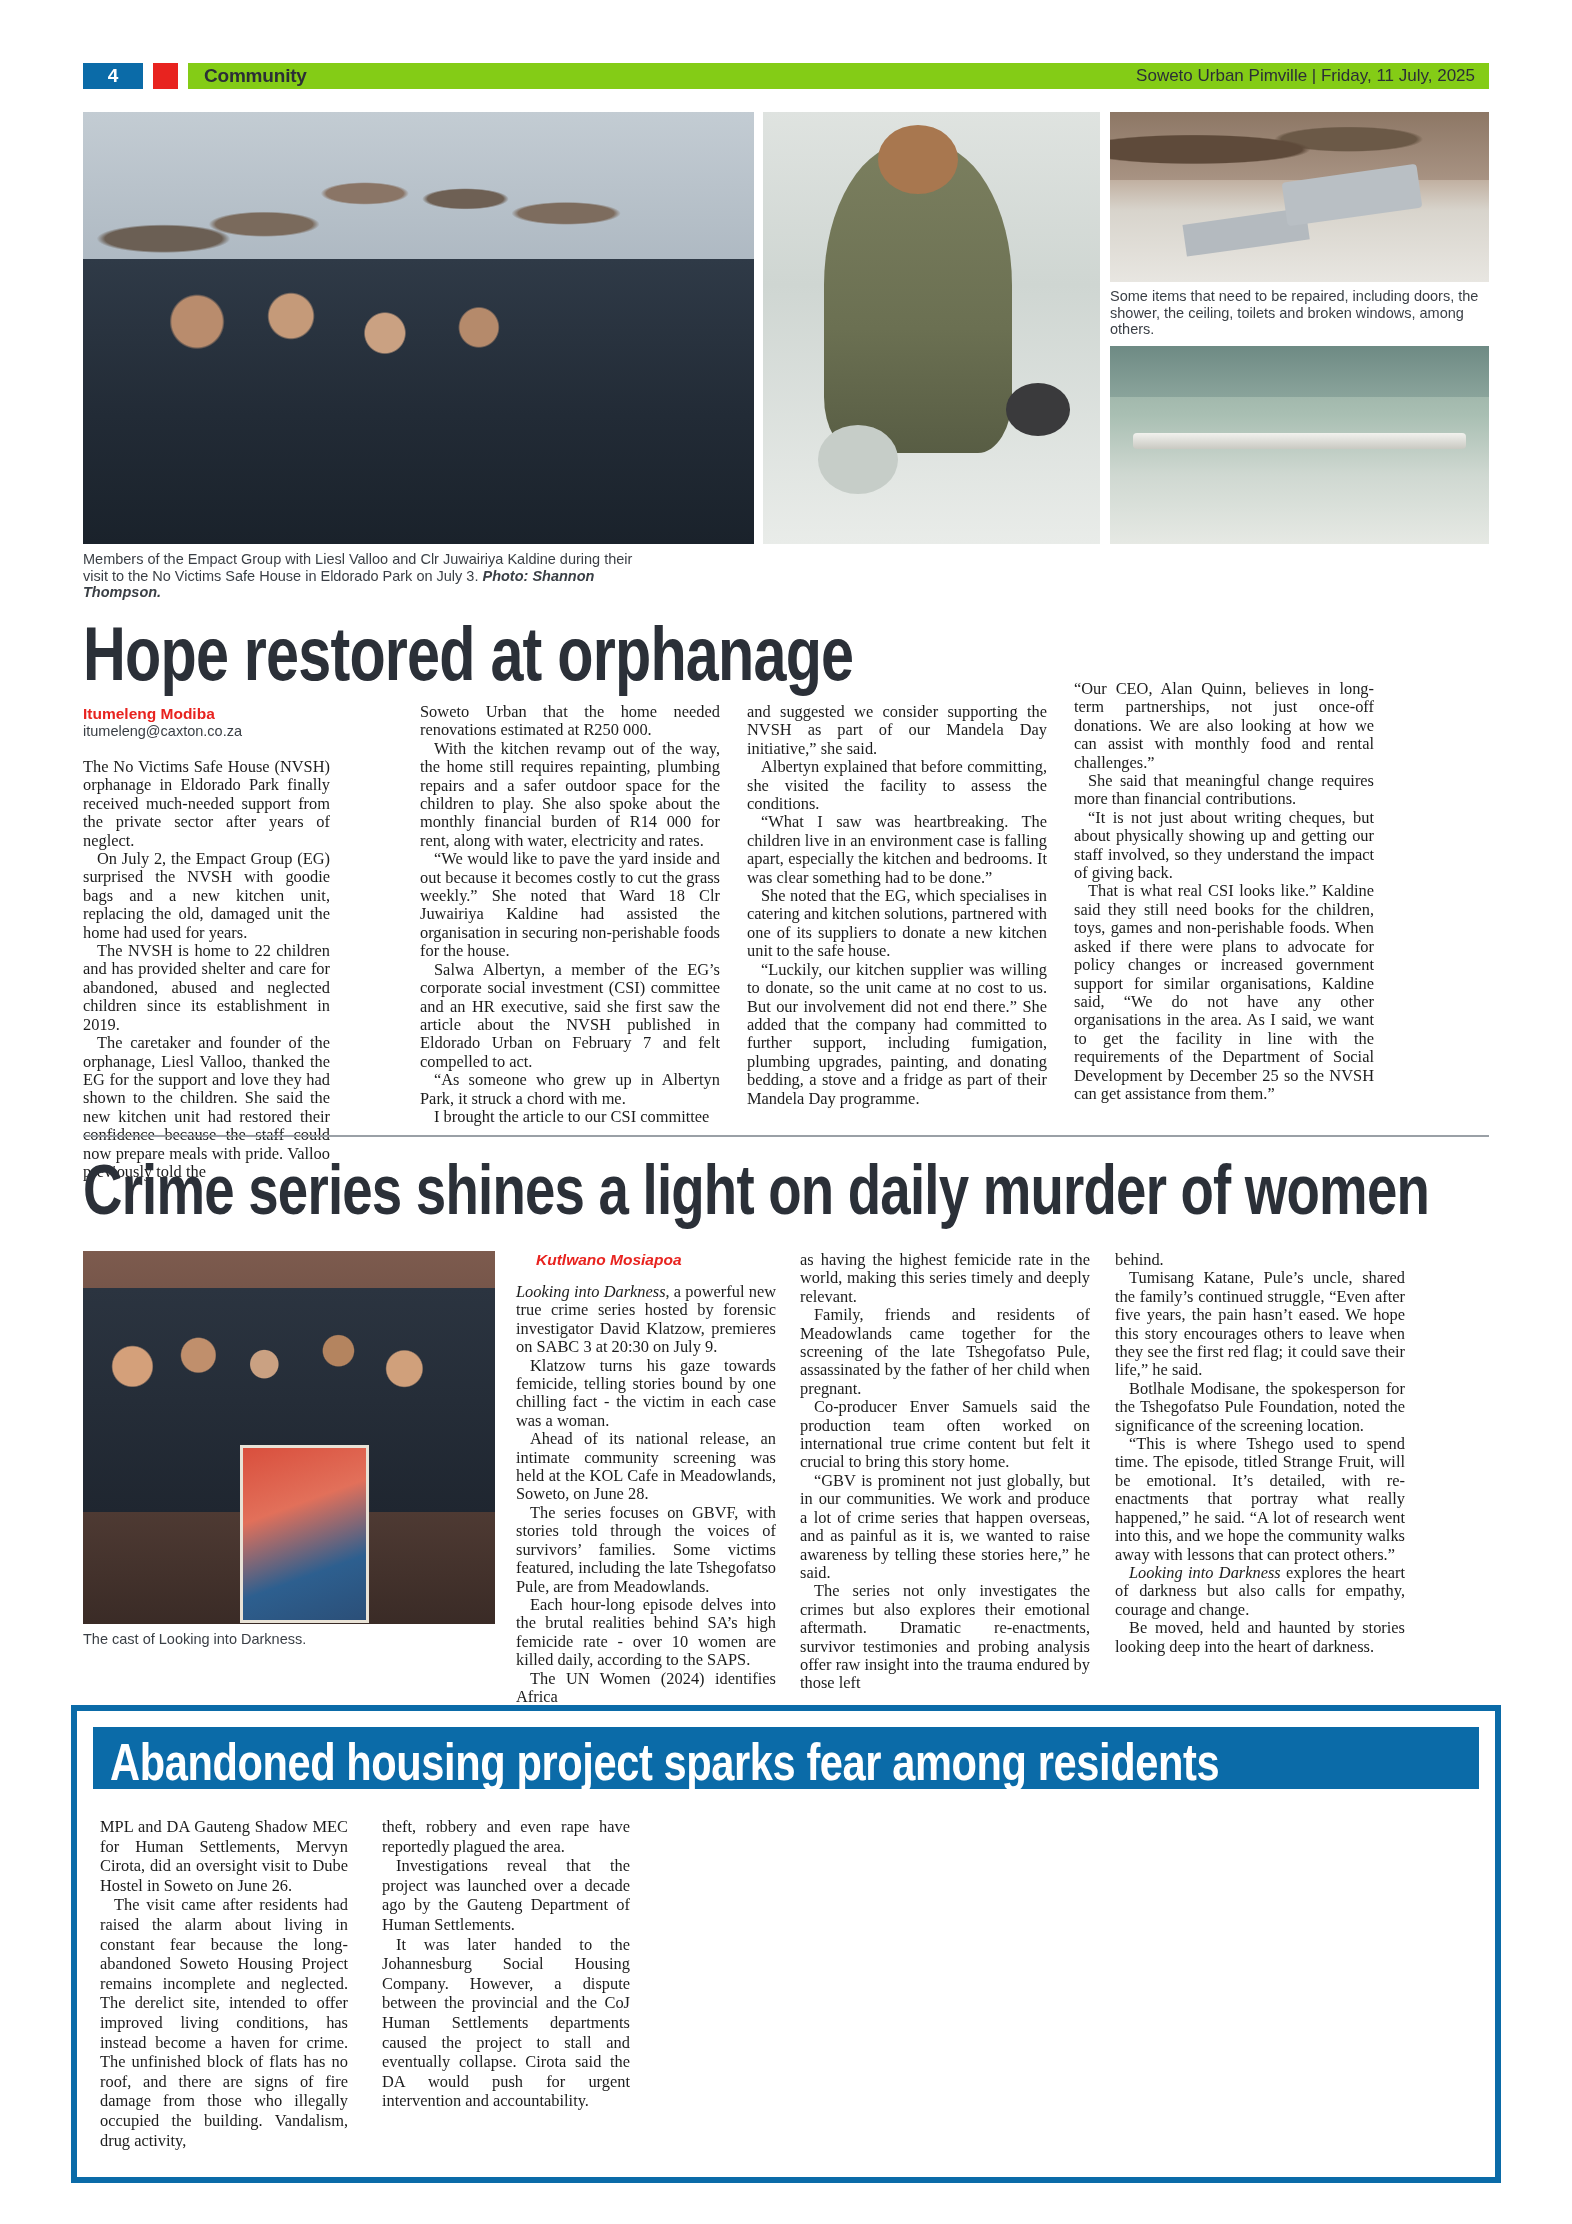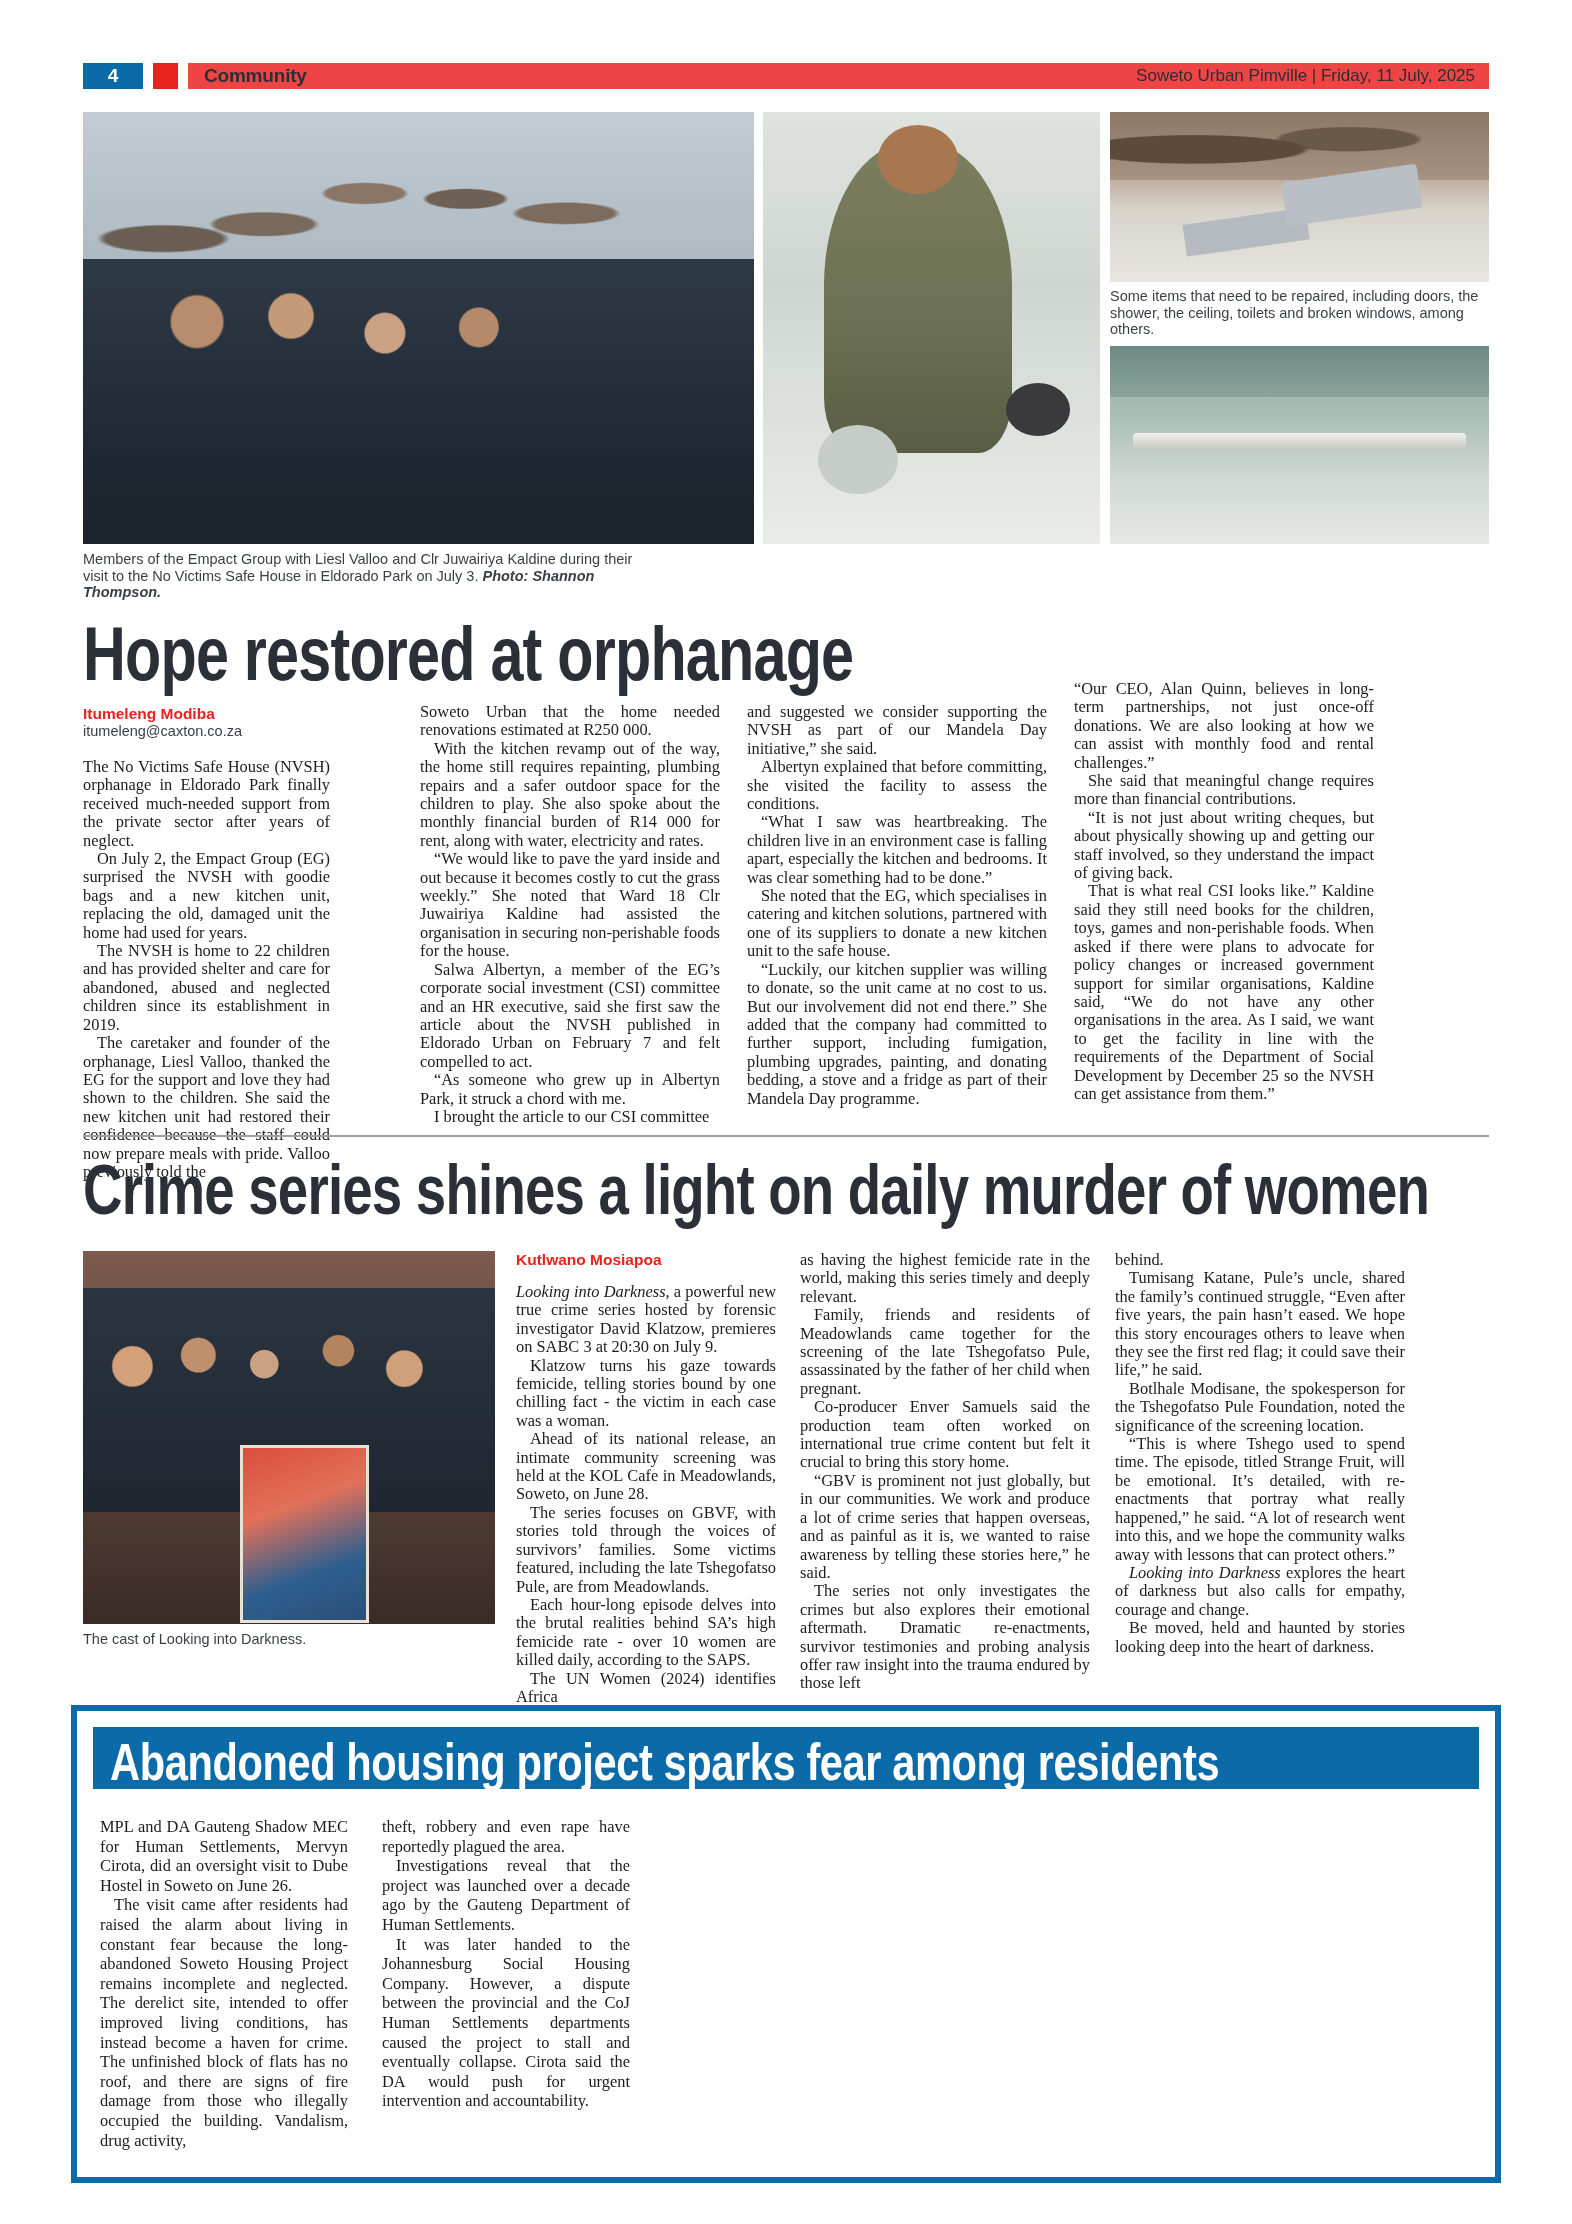--- a/index.html
+++ b/index.html
@@ -21,21 +21,21 @@
     display:flex; align-items:stretch;
   }
   .pagenum {
     width:60px; background:#0b6ba8; color:#ffffff;
     font-family:"Liberation Sans", sans-serif; font-weight:bold;
     font-size:19px; display:flex; align-items:center; justify-content:center;
     letter-spacing:0px;
   }
   .redsq { width:25px; background:#e8231f; margin-left:10px; }
   .sectionbar {
-    flex:1; background:#ef4444; margin-left:10px; display:flex;
+    flex:1; background:#84cc16; margin-left:10px; display:flex;
     align-items:center; justify-content:space-between; padding:0 14px 0 16px;
   }
   .sectionbar .sect-title {
     font-family:"Liberation Sans", sans-serif; font-weight:bold;
     font-size:19px; color:#2b2f36; letter-spacing:-0.2px;
   }
   .sectionbar .sect-meta {
     font-family:"Liberation Sans", sans-serif; font-weight:normal;
     font-size:17px; color:#2b2f36;
   }
@@ -199,21 +199,21 @@
 
   
   .byline {
     position:absolute;
     font-family:"Liberation Sans", sans-serif;
   }
   .byline .name { font-weight:bold; font-size:15.5px; color:#e8231f; line-height:18px; }
   .byline .mail { font-size:14.5px; color:#3a3f45; line-height:17px; }
 
   #byline-1 { left:83px; top:705px; width:240px; }
-  #byline-2 { left:516px; top:1251px; width:260px; }
+  #byline-2 { left:536px; top:1251px; width:260px;font-style:italic; }
   #byline-2 .name { font-size:15.5px; }
 
   .col {
     position:absolute;
     font-family:"Liberation Serif", serif;
     font-size:16.4px; line-height:18.4px;
     text-align:justify;
     color:#1c1c1c;
     hyphens:auto; -webkit-hyphens:auto;
   }

